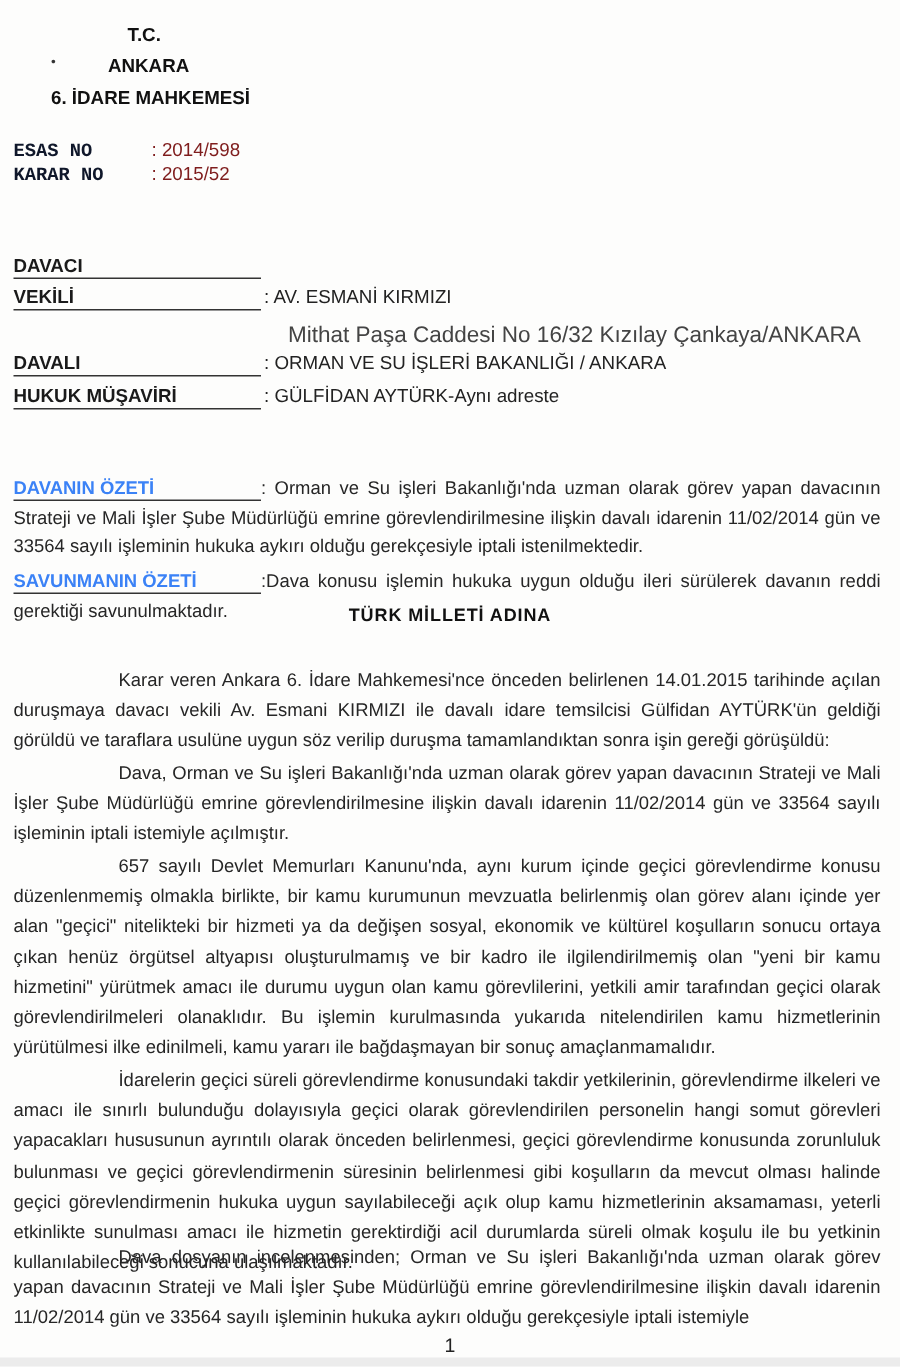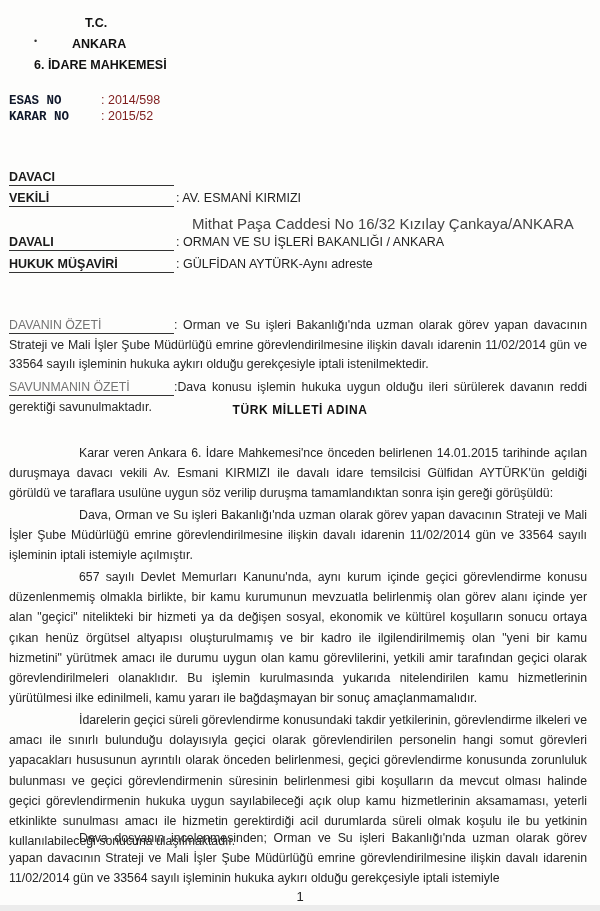--- a/index.html
+++ b/index.html
@@ -33,21 +33,21 @@
   .p2 { top: 191px; }
   .addr { position: absolute; left: 192px; top: 215px; font-size: 15px; color: #444; }
   .p3 { top: 235px; }
   .p4 { top: 257px; }
 
   .para {
     position: absolute; left: 9px; width: 578px; font-size: 12.3px;
     line-height: 19.6px; text-align: justify; color: #262626;
   }
   .para .lab {
-    font-weight: normal; color: #737373; border-bottom: 1.6px solid #333;
+    font-weight: bold; color: #3b82f6; border-bottom: 1.6px solid #333;
     display: inline-block; width: 165px; line-height: 16px; margin-top: 40px;
   }
   .ozet { top: 277px; }
   .savunma { top: 339px; }
 
   .title {
     position: absolute; left: 0; width: 600px; top: 403px; text-align: center;
     font-weight: bold; font-size: 12px; letter-spacing: 0.6px; color: #111;
   }
 

